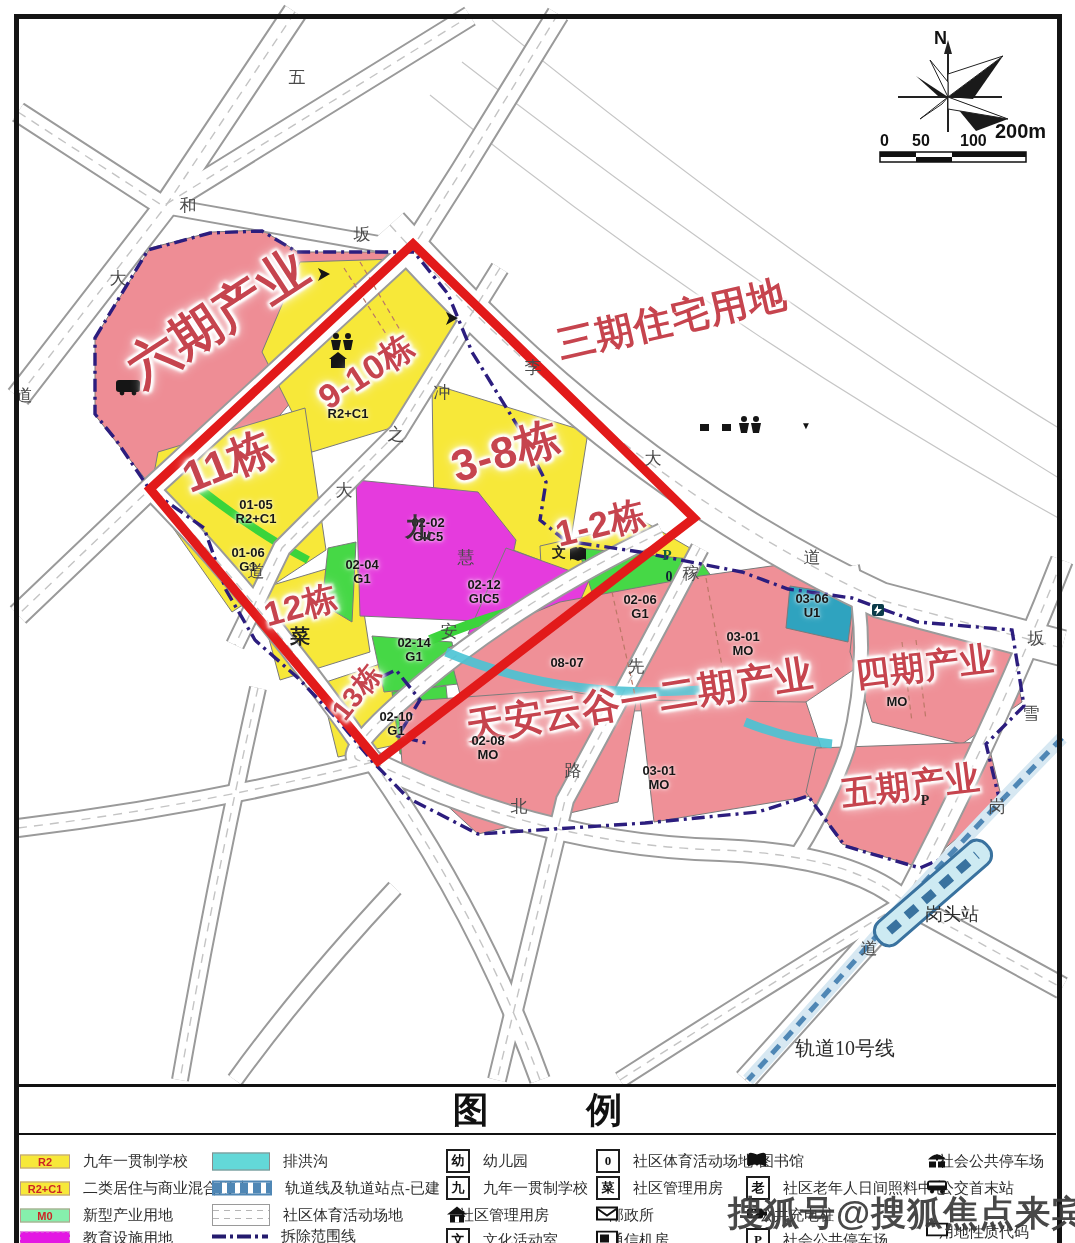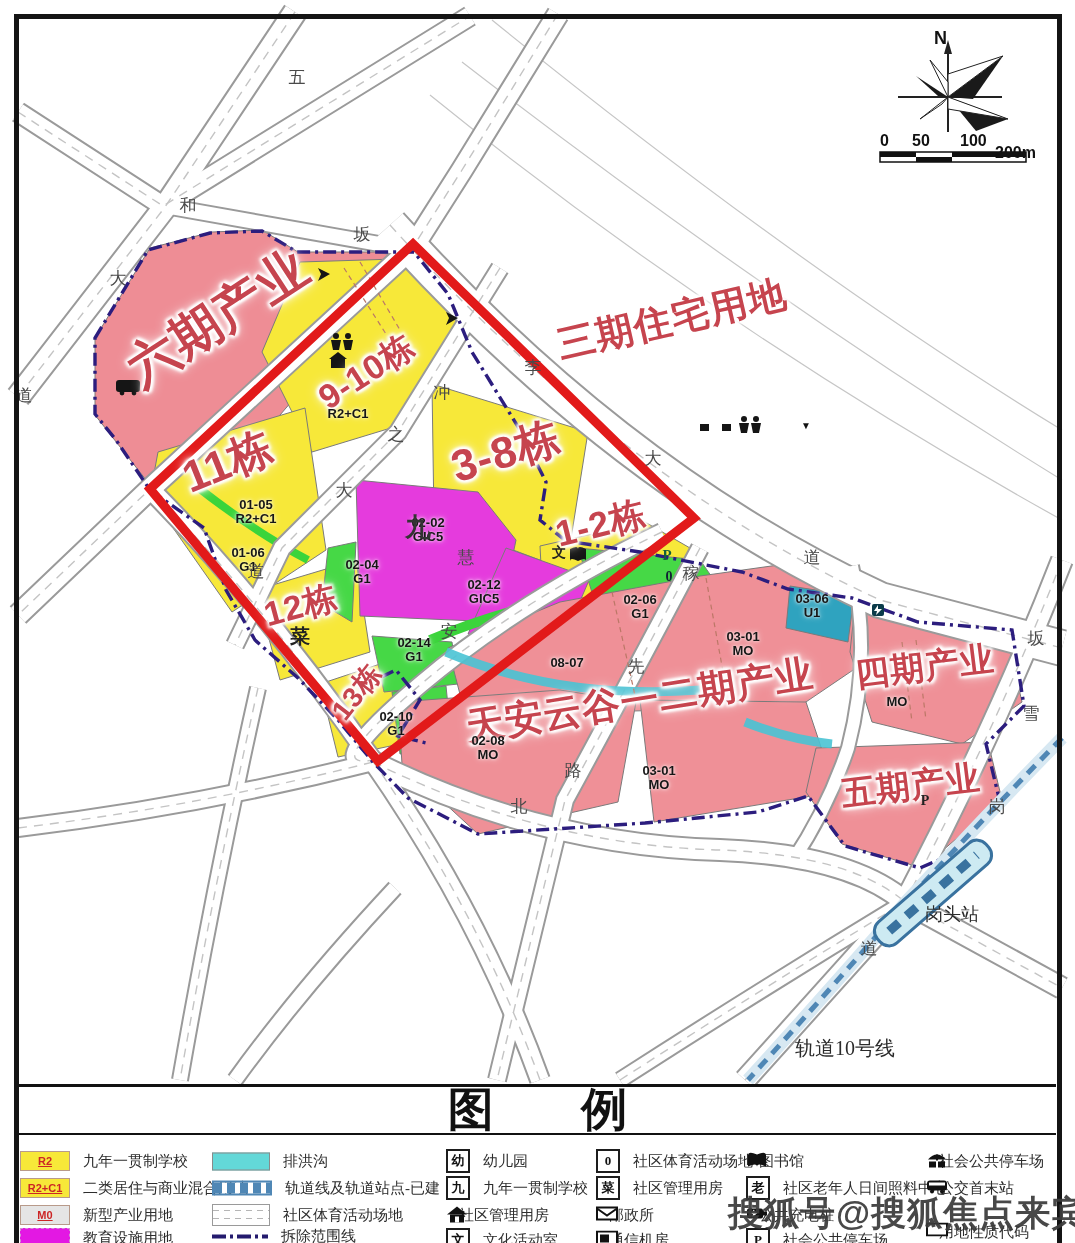--- a/index.html
+++ b/index.html
@@ -25,31 +25,31 @@
       font-family:"Liberation Serif",serif;font-style:normal;
       font-size:17px;color:#4a4a4a;}
   
   .mark{font-family:"Liberation Serif",serif;font-weight:bold;color:#222;}
   
   .metlbl{font-family:"Liberation Serif",serif;color:#2b2b2b;}
   
   #legend-band{position:absolute;left:19px;top:1084px;width:1037px;height:46px;
     background:#fff;border-top:3px solid #111;border-bottom:2px solid #111;
     display:flex;align-items:center;justify-content:center;}
-  #legend-title{font-weight:bold;font-size:46px;color:#111;letter-spacing:38px;
-    text-indent:38px;font-family:Liberation Serif, serif;}
+  #legend-title{font-weight:bold;font-size:36px;color:#111;letter-spacing:38px;
+    text-indent:38px;font-family:Liberation Mono, monospace;}
   
   .lg-row{position:absolute;display:flex;align-items:center;gap:13px;
     transform:translateY(-50%);font-family:"Liberation Serif",serif;
     font-size:15px;color:#2d2d2d;white-space:nowrap;}
-  .sw{width:50px;height:20px;border:1px solid #b89a8a;box-sizing:border-box;
+  .sw{width:50px;height:14px;border:1px solid #b89a8a;box-sizing:border-box;
     display:flex;align-items:center;justify-content:center;flex:none;
-    font:bold 11px "Liberation Sans",sans-serif;color:#cc2525;text-decoration:underline;}
+    font:bold 11px "Liberation Sans",sans-serif;color:#cc2525;}
   .sw-r2,.sw-r2c1{background:#f7e839;}
-  .sw-m0{background:#e5e5e5;}
+  .sw-m0{background:#86efac;}
   .sw-edu{background:#e318e3;border:1px dashed #d490d4;}
   .sw-drain{width:56px;height:16px;background:#63d8d8;border:1px solid #8a8a8a;flex:none;}
   .sw-metro{width:56px;height:11px;border:2px solid #4f87b5;flex:none;
     background:repeating-linear-gradient(90deg,#4f87b5 0 8px,#fff 8px 13px);}
   .sw-lane{width:56px;height:20px;border:1px solid #9a9a9a;background:
     repeating-linear-gradient(90deg,#b5b5b5 0 6px,transparent 6px 11px) 0 5px/56px 1px no-repeat,
     repeating-linear-gradient(90deg,#b5b5b5 0 6px,transparent 6px 11px) 0 13px/56px 1px no-repeat,#fff;flex:none;}
   .sw-demol{width:56px;height:4px;flex:none;background:
     repeating-linear-gradient(90deg,#241b6e 0 14px,transparent 14px 18px,#241b6e 18px 21px,transparent 21px 25px);}
   .ibx{width:20px;height:20px;border:2px solid #1d1d1d;background:#fff;flex:none;
@@ -357,21 +357,21 @@
   <div class="lbl" style="left:806px;top:426px;font-size:10px;color:#111">▼</div>
   <div class="lbl mark" style="left:925px;top:801px;font-size:14px">P</div>
 
   <div class="lbl metlbl" style="left:952px;top:914px;font-size:18px">岗头站</div>
   <div class="lbl metlbl" style="left:845px;top:1048px;font-size:20px">轨道10号线</div>
 
   <div class="ctext" style="left:934px;top:28px;font-size:18px">N</div>
   <div class="ctext" style="left:880px;top:132px;font-size:16px">0</div>
   <div class="ctext" style="left:912px;top:132px;font-size:16px">50</div>
   <div class="ctext" style="left:960px;top:132px;font-size:16px">100</div>
-  <div class="ctext" style="left:995px;top:144px;font-size:16px">200m</div>
+  <div class="ctext" style="left:995px;top:120px;font-size:20px">200m</div>
 </div>
 
 <div class="frame" style="left:14px;top:14px;width:1048px;height:5px"></div>
 <div class="frame" style="left:14px;top:14px;width:5px;height:1229px"></div>
 <div class="frame" style="left:1057px;top:14px;width:5px;height:1229px"></div>
 
 <div id="legend-band">
   <span id="legend-title">图 例</span>
 </div>
 

